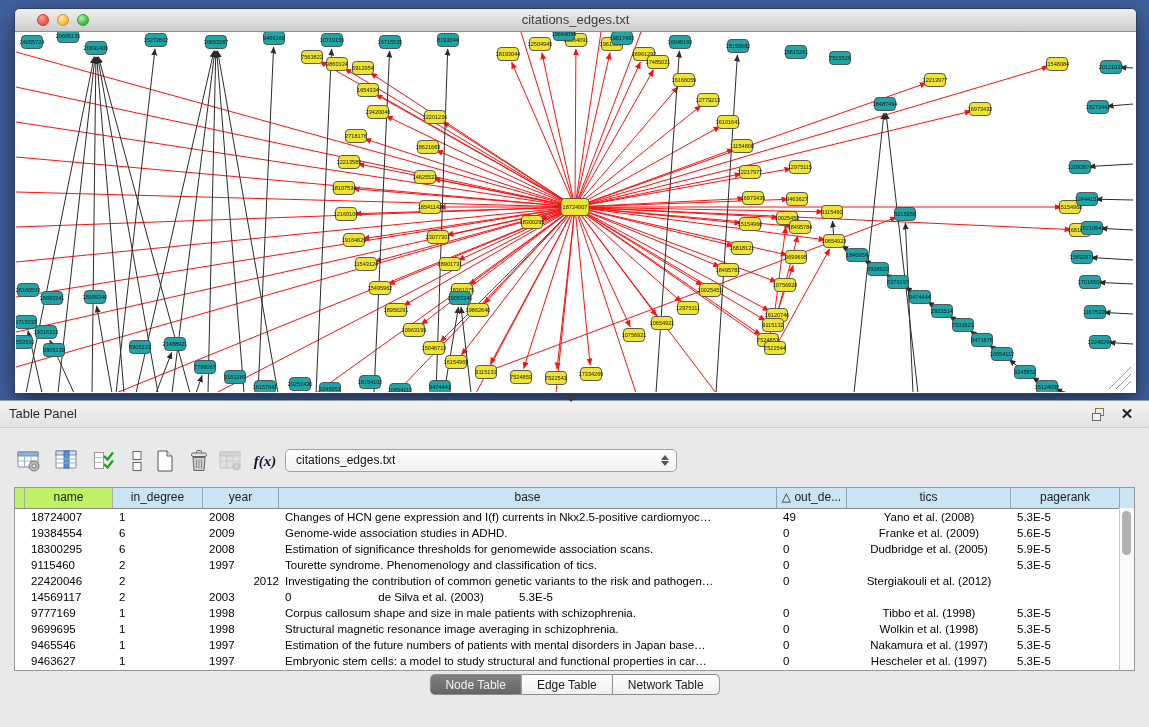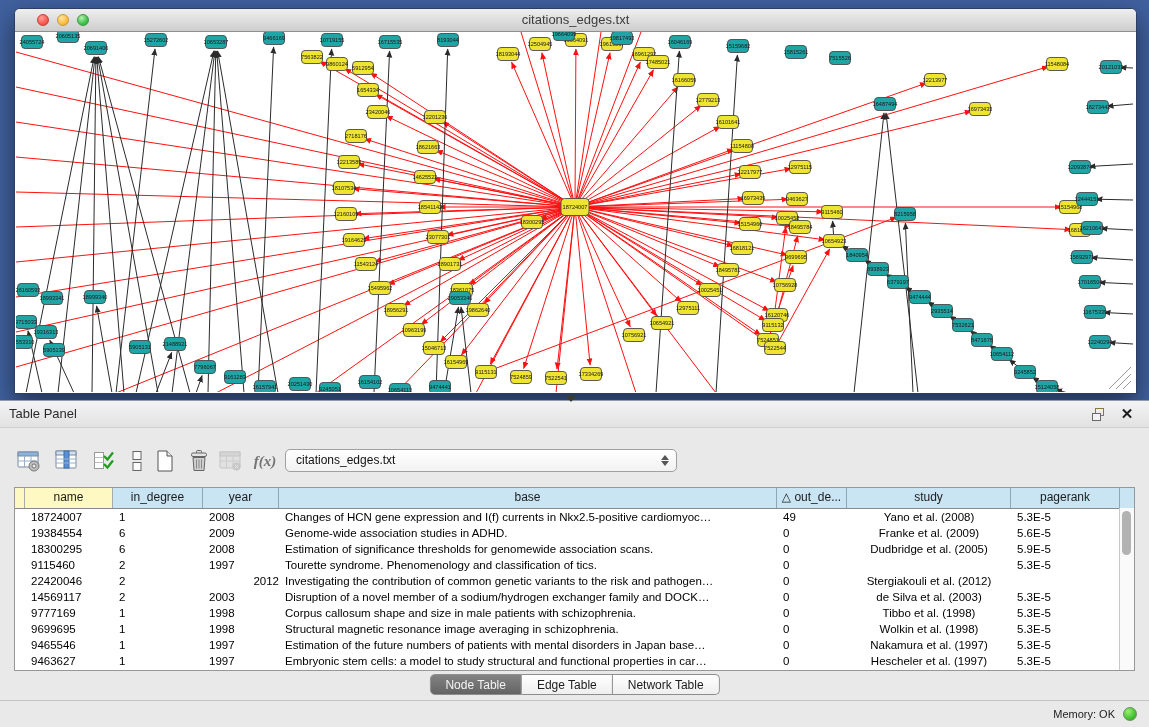--- a/index.html
+++ b/index.html
@@ -28,36 +28,36 @@
     background:linear-gradient(#f3f3f3,#e2e2e2);border-bottom:1px solid #cfcfcf}
   .panel-title{position:absolute;left:9px;top:0;line-height:25px;font-size:13px;color:#2a2a2a}
   .panel-btn{position:absolute;top:4px;width:20px;height:18px;display:flex;align-items:center;justify-content:center;cursor:default}
   .btn-float{right:40px}
   .btn-close{right:12px;font-size:15px;font-weight:bold;color:#1e1e1e}
   .splitter{position:absolute;left:566px;top:-5px;width:0;height:0;
     border-left:5px solid transparent;border-right:5px solid transparent;border-top:6px solid #3a3a3a}
 
   
   .tbtn{position:absolute;top:44px;width:34px;height:32px;display:flex;align-items:center;justify-content:center}
-  .fx{font-family:"Liberation Serif",serif;font-style:italic;font-weight:bold;font-size:15px;color:#737373}
+  .fx{font-family:"Liberation Serif",serif;font-style:italic;font-weight:bold;font-size:15px;color:#0f172a}
   .combo{position:absolute;left:285px;top:48px;width:392px;height:23px;box-sizing:border-box;
     background:linear-gradient(#ffffff,#f2f2f2);border:1px solid #a0a0a0;border-radius:5px;
     font-size:12px;color:#111;line-height:21px;padding-left:10px}
   .stepper{position:absolute;right:6px;top:4px;width:9px}
   .stepper i{display:block;width:0;height:0;border-left:4px solid transparent;border-right:4px solid transparent;margin:1px 0}
   .st-up{border-bottom:5px solid #555}
   .st-dn{border-top:5px solid #555}
 
   
   .table-wrap{position:absolute;left:14px;top:86px;width:1121px;height:184px;box-sizing:border-box;
     background:#fff;border:1px solid #979797;overflow:hidden}
   .thead{display:flex;height:20px;border-bottom:1px solid #8a8a8a;background:#C9E4F2}
   .th{box-sizing:border-box;font-size:12px;color:#1c1c1c;text-align:center;line-height:19px;
       border-right:1px solid #8fa6b4;background:#C9E4F2;overflow:hidden;white-space:nowrap}
-  .th-gutter,.th-name{background:#fef9c3;border-right:1px solid #aaa}
+  .th-gutter,.th-name{background:#bef264;border-right:1px solid #aaa}
   .tbody{position:relative}
   .trow{display:flex;height:16px}
   .td{box-sizing:border-box;font-size:11.5px;color:#000;line-height:16px;
       padding-left:6px;white-space:nowrap;overflow:hidden}
   .vscroll{position:absolute;right:0;top:20px;bottom:0;width:14px;background:#FAFAFA;border-left:1px solid #c8c8c8}
   .vthumb{position:absolute;left:2px;top:3px;width:9px;height:44px;border-radius:5px;background:#b2b2b2}
 
   
   .tabs{position:absolute;left:50%;top:273px;transform:translateX(-50%);display:flex}
   .seg{height:21px;line-height:21px;box-sizing:border-box;font-size:12px;color:#1c1c1c;padding:0 15px;
@@ -799,21 +799,21 @@
   </div>
 
   <div class="table-wrap">
     <div class="thead">
       <div class="th th-gutter" style="width:10px"></div>
     <div class="th th-name" style="width: 88px;">name</div>
         <div class="th" style="width: 90px;">in_degree</div>
         <div class="th" style="width: 76px;">year</div>
         <div class="th" style="width: 498px;">base</div>
         <div class="th" style="width: 70px;">△ out_de...</div>
-        <div class="th" style="width: 164px;">study</div>
+        <div class="th" style="width: 164px;">tics</div>
         <div class="th" style="width: 109px;">pagerank</div>
       </div>
     <div class="tbody">
         <div class="trow">
           <div class="td" style="width: 10px; padding: 0px;"></div>
           <div class="td" style="width: 88px; text-align: left;">18724007</div>
           <div class="td" style="width: 90px; text-align: left;">1</div>
           <div class="td" style="width: 76px; text-align: left;">2008</div>
           <div class="td" style="width: 498px; text-align: left;">Changes of HCN gene expression and I(f) currents in Nkx2.5-positive cardiomyoc…</div>
           <div class="td" style="width: 70px; text-align: left;">49</div>
@@ -858,21 +858,20 @@
           <div class="td" style="width: 498px; text-align: left;">Investigating the contribution of common genetic variants to the risk and pathogen…</div>
           <div class="td" style="width: 70px; text-align: left;">0</div>
           <div class="td" style="width: 164px; text-align: center; padding-left: 0px;">Stergiakouli et al. (2012)</div>
           <div class="td" style="width: 109px; text-align: left; margin-top: 44px;">5.5E-5</div>
         </div>
         <div class="trow">
           <div class="td" style="width: 10px; padding: 0px;"></div>
           <div class="td" style="width: 88px; text-align: left;">14569117</div>
           <div class="td" style="width: 90px; text-align: left;">2</div>
           <div class="td" style="width: 76px; text-align: left;">2003</div>
-          <div class="td" style="width: 498px; text-align: left;">Disruption of a novel member of a sodium/hydrogen exchanger family and DOCK…</div>
           <div class="td" style="width: 70px; text-align: left;">0</div>
           <div class="td" style="width: 164px; text-align: center; padding-left: 0px;">de Silva et al. (2003)</div>
           <div class="td" style="width: 109px; text-align: left;">5.3E-5</div>
         </div>
         <div class="trow">
           <div class="td" style="width: 10px; padding: 0px;"></div>
           <div class="td" style="width: 88px; text-align: left;">9777169</div>
           <div class="td" style="width: 90px; text-align: left;">1</div>
           <div class="td" style="width: 76px; text-align: left;">1998</div>
           <div class="td" style="width: 498px; text-align: left;">Corpus callosum shape and size in male patients with schizophrenia.</div>
@@ -915,17 +914,13 @@
       <div class="vthumb"></div>
     </div>
   </div>
 
   <div class="tabs">
     <span class="seg sel">Node Table</span>
     <span class="seg">Edge Table</span>
     <span class="seg">Network Table</span>
   </div>
 
-  <div class="statusbar">
-    <span class="mem">Memory: OK</span>
-    <span class="memdot"></span>
-  </div>
 </div>
 
 </body></html>

